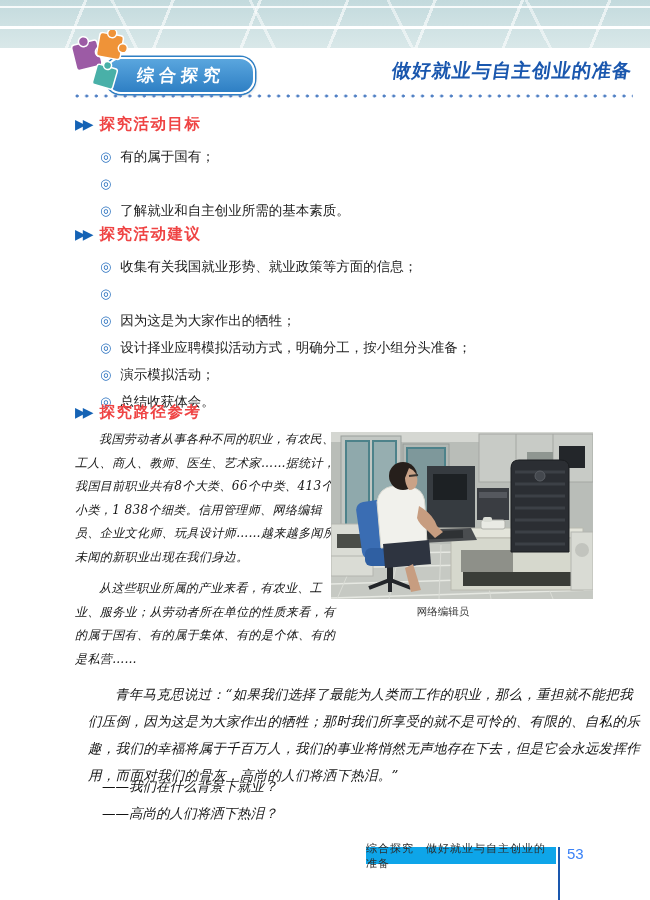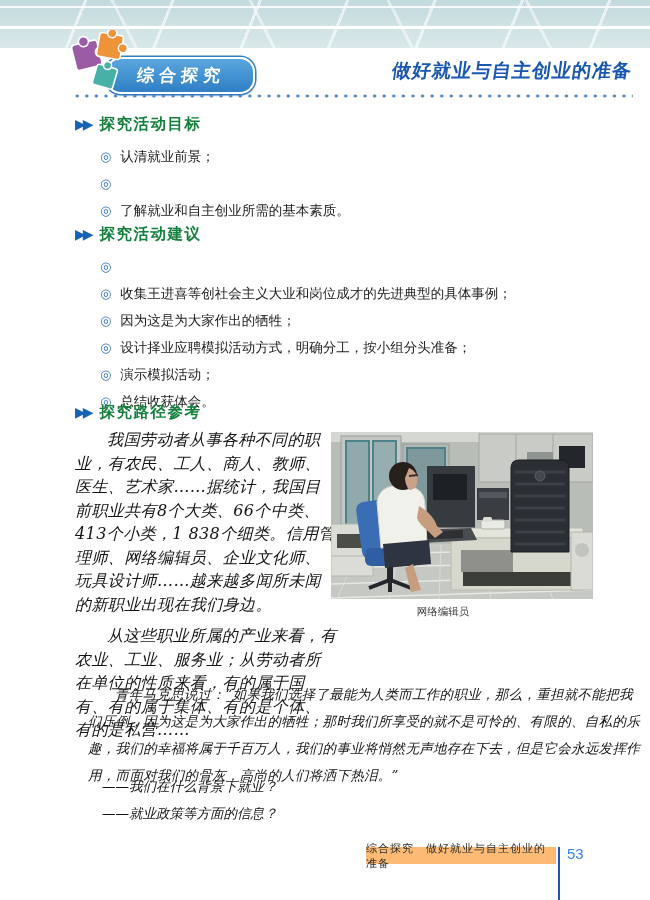--- a/index.html
+++ b/index.html
@@ -31,44 +31,44 @@
     background-image:radial-gradient(circle at 2px 2px,#4f7fc4 1.4px,transparent 1.7px);
     background-size:9.6px 4px;background-repeat:repeat-x;}
 
   
   .section{position:absolute;left:75px;width:545px;}
   .sec-goals{top:114px;}
   .sec-suggest{top:224px;}
   .sec-pathway{top:402px;}
   .sec-head{display:flex;align-items:center;gap:9px;}
   .arrows{color:#1563b5;font-size:14px;letter-spacing:-3px;line-height:1;}
-  .sec-title{color:#15803d;font-size:15.5px;font-weight:bold;letter-spacing:1.5px;
+  .sec-title{color:#ef4444;font-size:15.5px;font-weight:bold;letter-spacing:1.5px;
     font-family:"Liberation Sans",sans-serif;}
   ul.items{list-style:none;margin:8px 0 0 0;padding:0 0 0 25px;}
   ul.items li{display:flex;gap:9px;line-height:27px;font-size:13.5px;color:#1c1c1c;}
   .bullet{color:#2e74c0;font-size:13px;}
 
   
   .pathway-body{position:absolute;left:75px;top:428px;width:558px;}
   .kai{font-family:"DejaVu Serif",serif;font-style:italic;color:#141414;}
   .col{width:262px;}
-  .col p{margin:0;text-indent:2em;font-size:16px;line-height:23.5px;letter-spacing:.4px;}
+  .col p{margin:0;text-indent:2em;font-size:12px;line-height:23.5px;letter-spacing:.4px;}
   .col p + p{margin-top:8px;}
   .photo-block{position:absolute;left:256px;top:4px;width:224px;}
   .photo-block svg{display:block;}
   .photo-caption{margin-top:6px;text-align:center;font-size:10.5px;color:#3a3a3a;
     font-family:"Liberation Sans",sans-serif;font-style:normal;}
   .marx{position:absolute;left:75px;top:668px;width:558px;margin:13px;text-indent:2em;
     font-size:13.5px;line-height:27px;letter-spacing:.3px;}
   .q{position:absolute;left:75px;width:558px;margin:0;text-indent:2em;font-size:13.5px;line-height:27px;}
   .q1{top:773px;}
   .q2{top:800px;}
 
   
-  .footer-bar{position:absolute;left:366px;top:847px;width:190px;height:17px;background:#fdba74;
+  .footer-bar{position:absolute;left:366px;top:847px;width:190px;height:17px;background:#0ea5e9;
     display:flex;align-items:center;justify-content:center;}
   .footer-bar span{font-size:11px;color:#2d2d2d;letter-spacing:1px;font-family:"Liberation Sans",sans-serif;}
   .footer-line{position:absolute;left:558px;top:847px;width:2px;height:53px;background:#1a57ae;}
   .page-num{position:absolute;left:567px;top:845px;font-size:15px;color:#3b82f6;
     font-family:"Liberation Sans",sans-serif;}
 </style>
 </head>
 <body>
 
 <div class="page">
@@ -101,44 +101,44 @@
   <div class="dots"></div>
 
   <div class="section sec-goals">
     <div class="sec-head">
       <span class="arrows">▶▶</span>
       <span class="sec-title">探究活动目标</span>
     </div>
     <ul class="items">
       <li>
         <span class="bullet">◎</span>
-        <span>认清就业前景；</span>
+        <span>有的属于国有；</span>
         </li>
       <li>
         <span class="bullet">◎</span>
         </li>
       <li>
         <span class="bullet">◎</span>
         <span>了解就业和自主创业所需的基本素质。</span>
         </li>
     </ul>
   </div>
 
   <div class="section sec-suggest">
     <div class="sec-head">
       <span class="arrows">▶▶</span>
       <span class="sec-title">探究活动建议</span>
     </div>
     <ul class="items">
       <li>
         <span class="bullet">◎</span>
-        </li>
-      <li>
-        <span class="bullet">◎</span>
-        <span>收集王进喜等创社会主义大业和岗位成才的先进典型的具体事例；</span>
+        <span>收集有关我国就业形势、就业政策等方面的信息；</span>
+        </li>
+      <li>
+        <span class="bullet">◎</span>
         </li>
       <li>
         <span class="bullet">◎</span>
         <span>因为这是为大家作出的牺牲；</span>
         </li>
       <li>
         <span class="bullet">◎</span>
         <span>设计择业应聘模拟活动方式，明确分工，按小组分头准备；</span>
         </li>
       <li>
@@ -227,21 +227,21 @@
         <circle cx="72" cy="44" r="14" fill="#261f1b"></circle>
         <path d="M78 36 Q88 40 86 52 Q84 58 78 58 Q74 52 74 46 Z" fill="#c9a287"></path>
         <line x1="78" y1="44" x2="87" y2="43" stroke="#3a3430" stroke-width="2"></line>
       </svg>
       <div class="photo-caption kai">网络编辑员</div>
     </div>
   </div>
 
   <p class="marx kai">青年马克思说过：“如果我们选择了最能为人类而工作的职业，那么，重担就不能把我们压倒，因为这是为大家作出的牺牲；那时我们所享受的就不是可怜的、有限的、自私的乐趣，我们的幸福将属于千百万人，我们的事业将悄然无声地存在下去，但是它会永远发挥作用，而面对我们的骨灰，高尚的人们将洒下热泪。”</p>
   <p class="q q1 kai">——我们在什么背景下就业？</p>
-  <p class="q q2 kai">——就业政策等方面的信息？</p>
+  <p class="q q2 kai">——高尚的人们将洒下热泪？</p>
 
   <div class="footer-bar">
     <span>综合探究　做好就业与自主创业的准备</span>
   </div>
   <div class="footer-line"></div>
   <div class="page-num">53</div>
 
 </div>
 
 </body></html>

